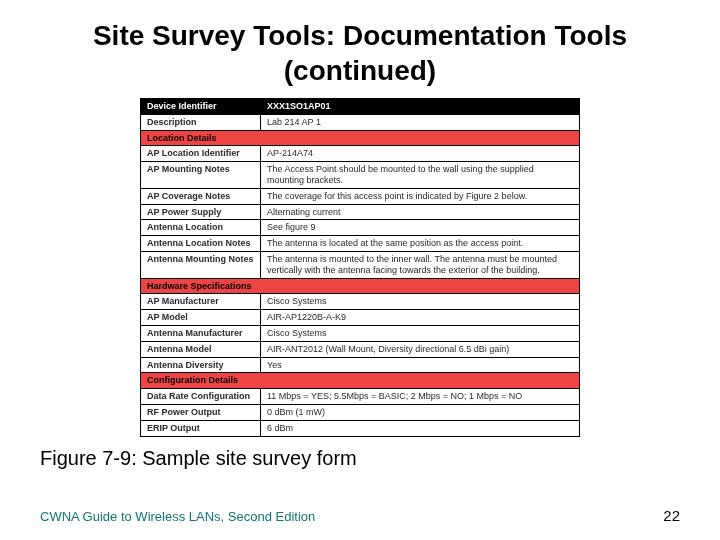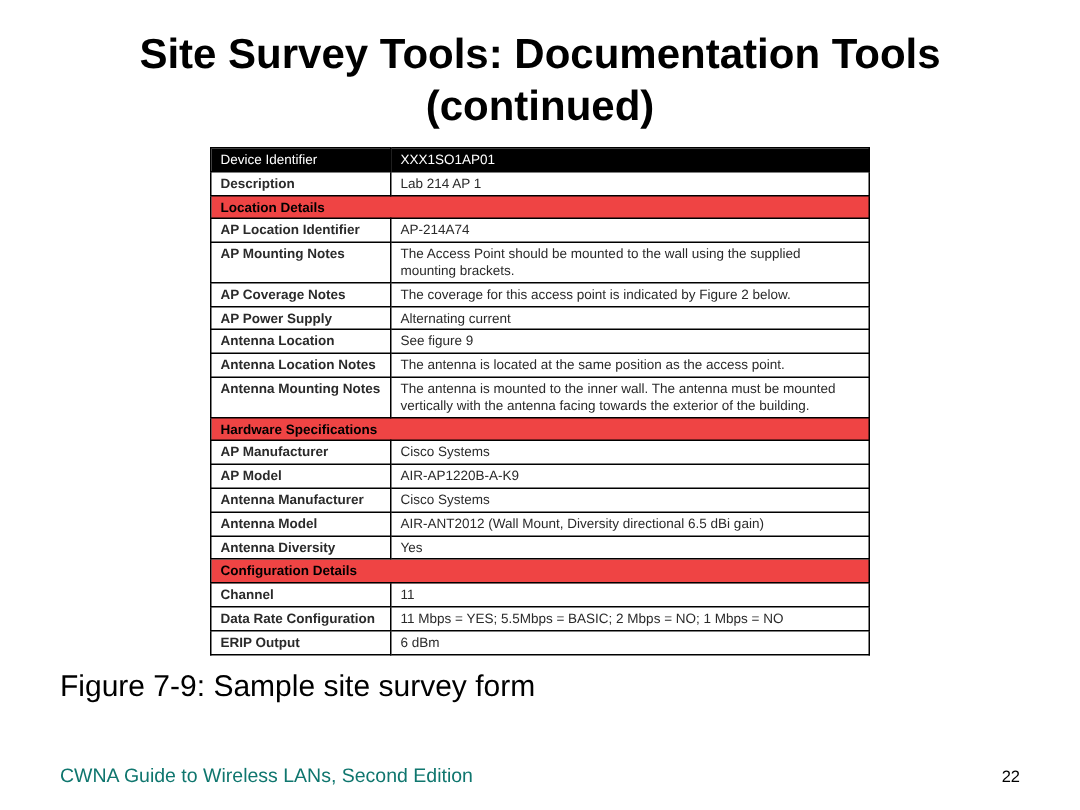--- a/index.html
+++ b/index.html
@@ -39,21 +39,21 @@
     width: 120px;
     font-weight: bold;
     background: #fff;
   }
   .form-table td.value {
     background: #fff;
   }
   .form-table tr.header td {
     background: #000;
     color: #fff;
-    font-weight: normal;
+    font-weight: bold;
     margin-top: 48px;
   }
   .form-table tr.section td {
     background: #ef4444;
     font-weight: bold;
     color: #000;
   }
   .caption {
     font-size: 20px;
     margin-top: 10px;
@@ -63,21 +63,21 @@
     position: absolute;
     bottom: 16px;
     left: 40px;
     font-size: 13px;
     color: #0f766e;
   }
   .footer-right {
     position: absolute;
     bottom: 16px;
     right: 40px;
-    font-size: 11px;
+    font-size: 15px;
     color: #000;
   }
 </style>
 </head>
 <body>
 
 <div class="slide">
   <h1 class="title">Site Survey Tools: Documentation Tools (continued)</h1>
 
   <table class="form-table">
@@ -141,26 +141,26 @@
           <td class="value">AIR-ANT2012 (Wall Mount, Diversity directional 6.5 dBi gain)</td>
         </tr>
         <tr>
           <td class="label">Antenna Diversity</td>
           <td class="value">Yes</td>
         </tr>
         <tr class="section">
           <td colspan="2">Configuration Details</td>
         </tr>
         <tr>
-          <td class="label">Channel</td>
-          <td class="value">11</td>
+          <td class="label">Data Rate Configuration</td>
+          <td class="value">11 Mbps = YES; 5.5Mbps = BASIC; 2 Mbps = NO; 1 Mbps = NO</td>
         </tr>
         <tr>
-          <td class="label">Data Rate Configuration</td>
-          <td class="value">11 Mbps = YES; 5.5Mbps = BASIC; 2 Mbps = NO; 1 Mbps = NO</td>
+          <td class="label">RF Power Output</td>
+          <td class="value">0 dBm (1 mW)</td>
         </tr>
         <tr>
           <td class="label">ERIP Output</td>
           <td class="value">6 dBm</td>
         </tr>
       </tbody>
   </table>
 
   <div class="caption">Figure 7-9: Sample site survey form</div>
 </div>

